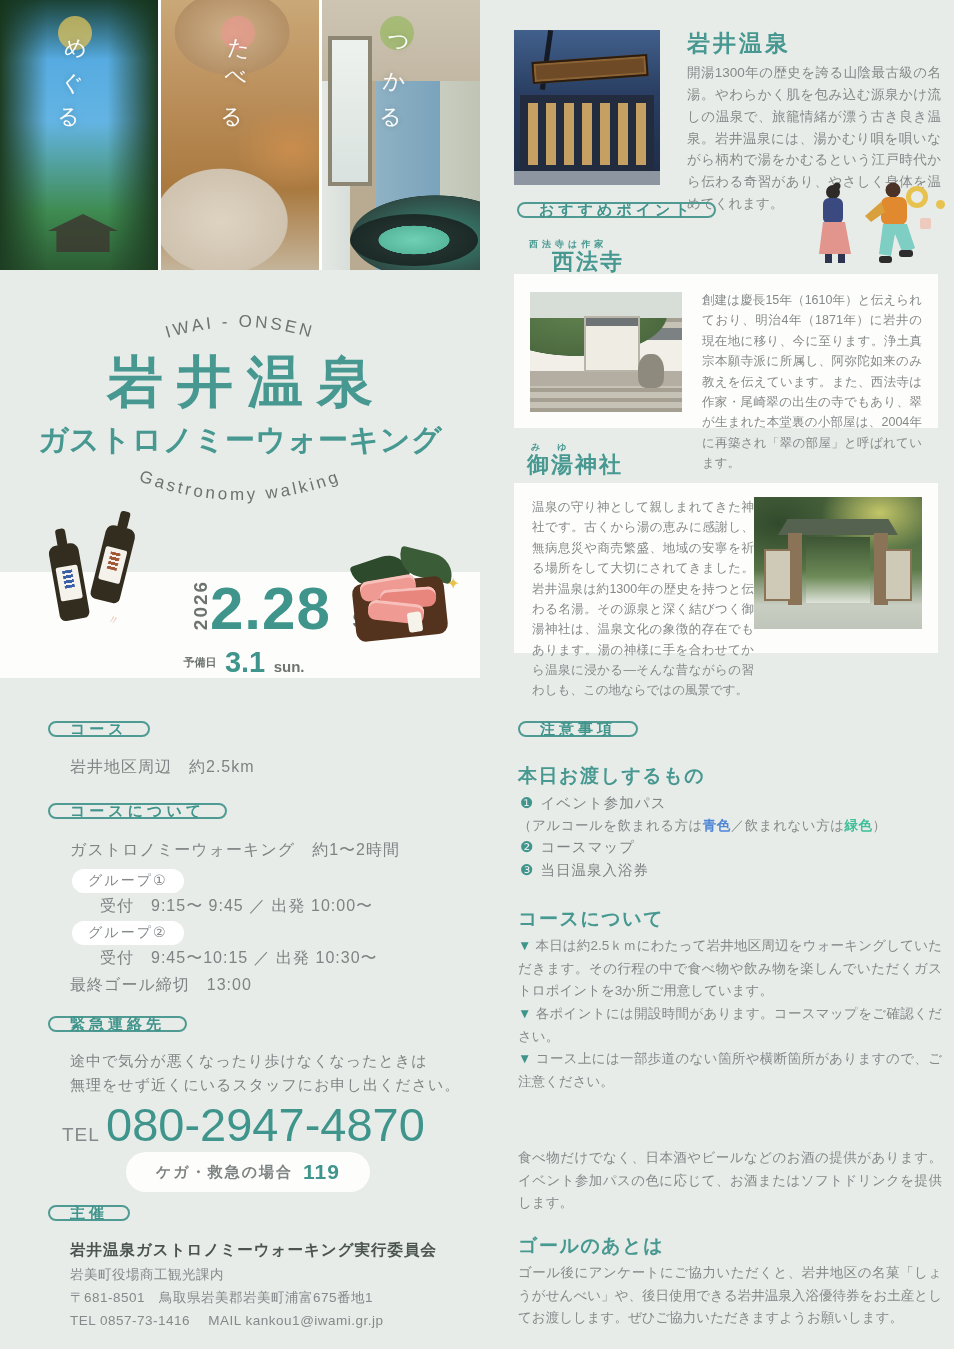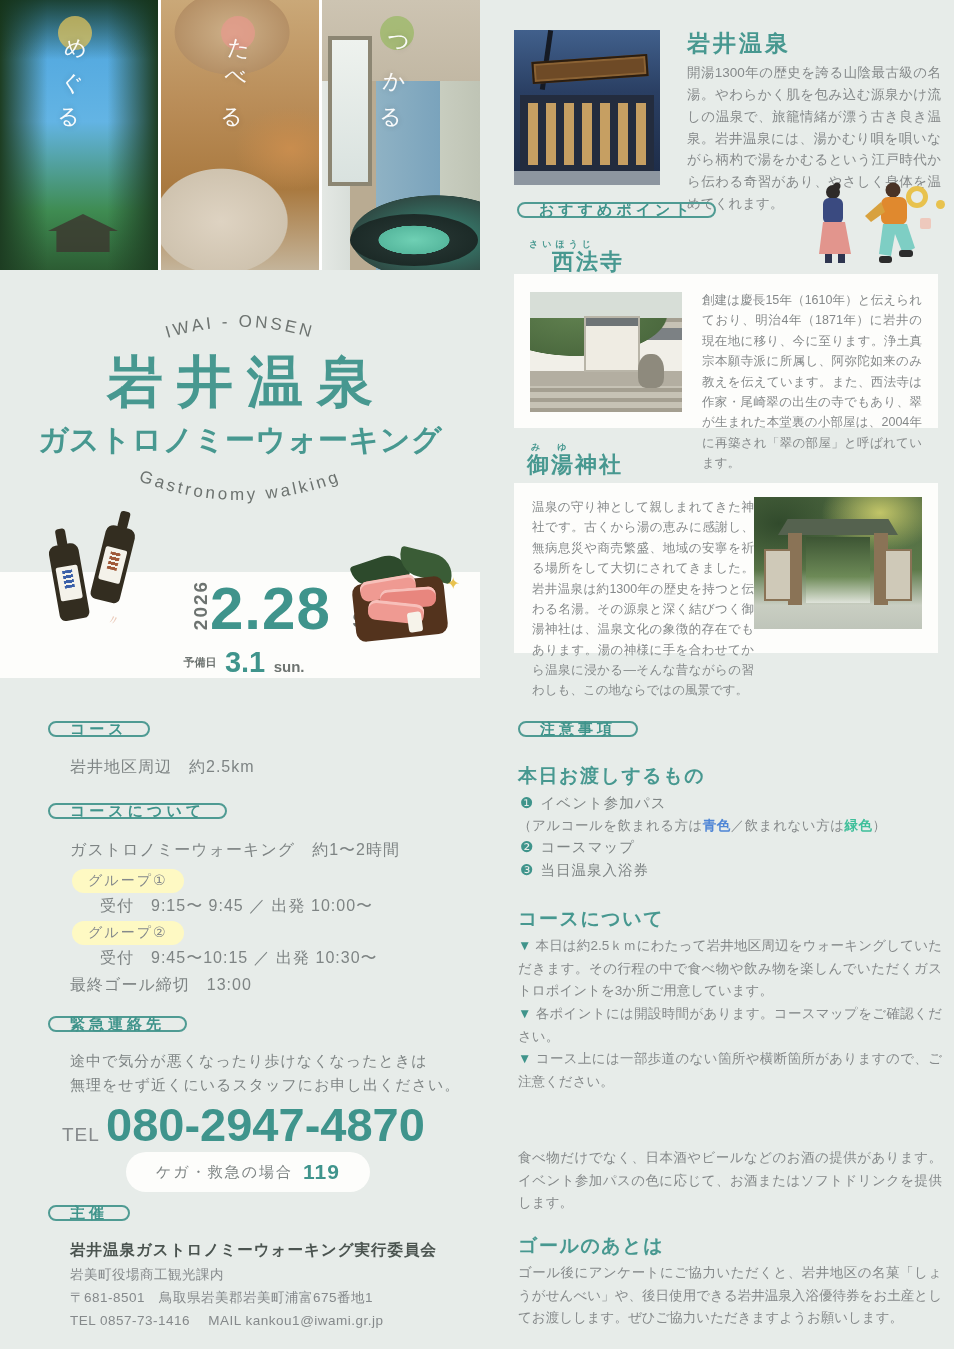--- a/index.html
+++ b/index.html
@@ -111,25 +111,25 @@
       linear-gradient(180deg,#4c663f 0%, #5d7a4a 55%, #c9cec2 82%, #bfc5ba 100%); }
   .shrine-photo .roofg { position:absolute; left:24px; top:22px; width:120px; height:16px; background:#55624f; clip-path:polygon(0 100%,8% 0,92% 0,100% 100%); }
   .shrine-photo .postl,.shrine-photo .postr { position:absolute; top:36px; width:14px; height:72px; background:#8a7356; }
   .shrine-photo .postl { left:34px; } .shrine-photo .postr { right:34px; }
   .shrine-photo .wallL { position:absolute; left:10px; top:52px; width:28px; height:52px; background:#cfc9b8; border:2px solid #8a7356; }
   .shrine-photo .wallR { position:absolute; right:10px; top:52px; width:28px; height:52px; background:#cfc9b8; border:2px solid #8a7356; }
   .shrine-photo .open { position:absolute; left:52px; top:40px; width:64px; height:66px; background:linear-gradient(180deg,#3d5534 0%, #6d8a57 60%, #dfe3da 100%); }
 
   
   .plain { color:#7e8484; font-size:16px; letter-spacing:1px; }
-  .group-pill { position:absolute; display:inline-flex; align-items:center; height:24px; padding:0 16px; background:#fef9c3; border-radius:12px; color:#85898b; font-size:14px; letter-spacing:2px; }
+  .group-pill { position:absolute; display:inline-flex; align-items:center; height:24px; padding:0 16px; background:#ffffff; border-radius:12px; color:#85898b; font-size:14px; letter-spacing:2px; }
   .tel-label { position:absolute; color:#85898b; font-size:19px; letter-spacing:1px; }
-  .tel-number { position:absolute; color:#3f948c; font-size:47px; font-weight:bold; letter-spacing:0; }
+  .tel-number { position:absolute; color:#3f948c; font-size:47px; font-weight:normal; letter-spacing:0; }
   .injury-pill { position:absolute; display:flex; align-items:center; justify-content:center; gap:10px; width:244px; height:40px; background:#fdfdfb; border-radius:20px; }
-  .injury-pill .t { color:#7e8484; font-size:15px; font-weight:normal; letter-spacing:2px; }
+  .injury-pill .t { color:#7e8484; font-size:15px; font-weight:bold; letter-spacing:2px; }
   .injury-pill .n { color:#3f948c; font-size:21px; font-weight:bold; letter-spacing:1px; }
   .org-name { position:absolute; color:#4b5450; font-size:15.5px; font-weight:bold; letter-spacing:1px; }
   .org-line { position:absolute; color:#85898b; font-size:13.5px; letter-spacing:.5px; }
 
   
   .sec-title { position:absolute; color:#479890; font-size:19px; font-weight:bold; letter-spacing:1.5px; }
   .note-item { position:absolute; color:#7e8484; font-size:14.5px; letter-spacing:1px; }
   .note-item .num { color:#3f948b; margin-right:6px; font-size:15px; }
   .note-sub { position:absolute; color:#85898a; font-size:13.5px; letter-spacing:.5px; }
   .note-sub .blue { color:#4f86d6; font-weight:bold; }
@@ -231,21 +231,21 @@
     <path d="M88 42 L112 42 L120 66 L108 72 L100 52 L96 74 L84 72 Z" fill="#7ecec4"></path>
     <rect x="104" y="68" width="14" height="7" rx="3" fill="#2c2c2c"></rect>
     <rect x="84" y="74" width="13" height="7" rx="3" fill="#2c2c2c"></rect>
   </svg>
   <div class="deco-ring"></div>
   <div class="deco-dot-y"></div>
   <div class="deco-dot-p"></div>
 
   <div class="pill" style="left:517px; top:202px;">おすすめポイント</div>
 
-  <div class="spot-furi" style="left:529px; top:238px;">さいほうじ</div>
+  <div class="spot-furi" style="left:529px; top:238px;">西法寺は作家</div>
   <div class="spot-head" style="left:527px; top:247px;margin-left:25px;">西法寺</div>
   <div class="card" style="top:274px; height:154px;">
     <div class="temple-photo">
       <div class="gate"></div>
       <div class="stone"></div>
     </div>
     <div class="card-body" style="position:absolute; left:188px; top:16px; width:220px;">創建は慶長15年（1610年）と伝えられており、明治4年（1871年）に岩井の現在地に移り、今に至ります。浄土真宗本願寺派に所属し、阿弥陀如来のみ教えを伝えています。また、西法寺は作家・尾崎翠の出生の寺でもあり、翠が生まれた本堂裏の小部屋は、2004年に再築され「翠の部屋」と呼ばれています。</div>
   </div>
 
   <div class="spot-furi" style="left:531px; top:441px;">み　ゆ</div>

